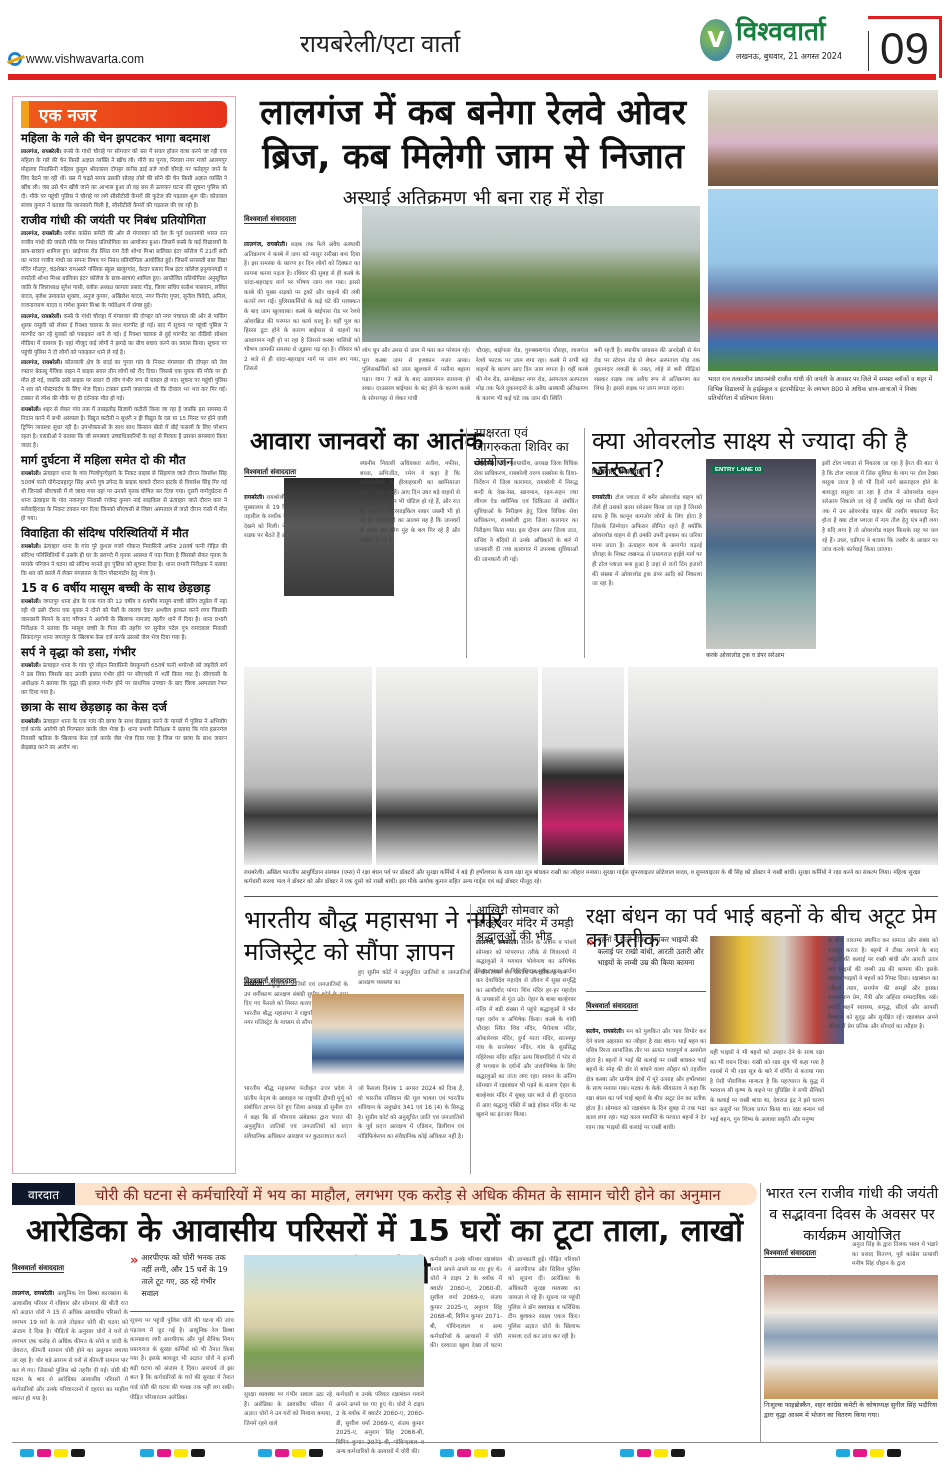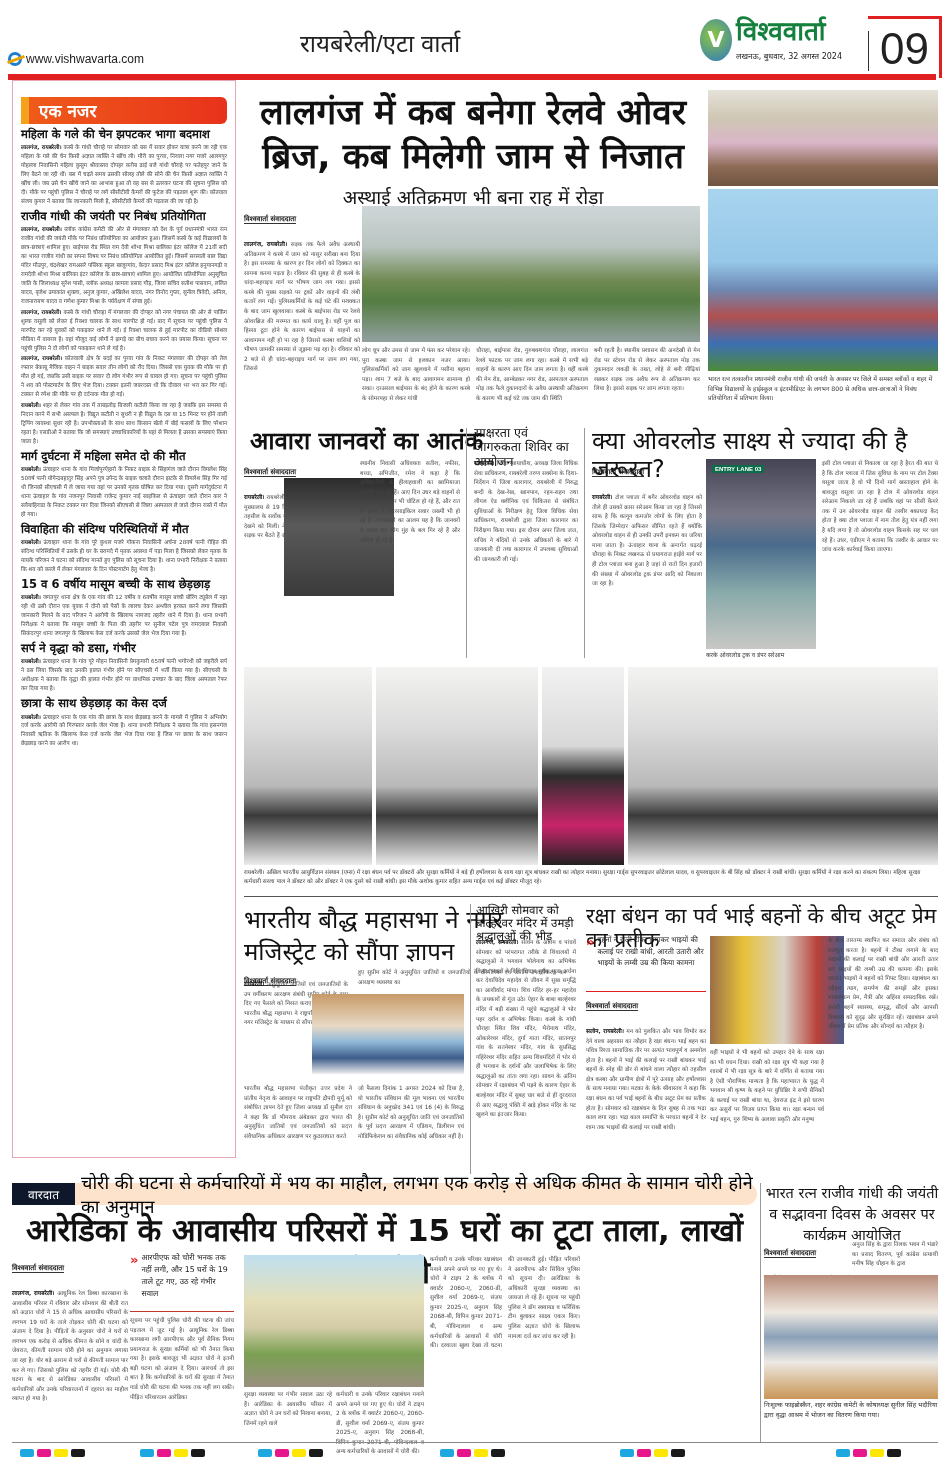--- a/index.html
+++ b/index.html
@@ -9,21 +9,21 @@
 .ie{width:14px;height:14px;border-radius:50%;border:3px solid #1d7fd0;position:relative}
 .ie:after{content:"";position:absolute;left:-4px;top:3px;width:18px;height:3px;background:#e9a400;transform:rotate(-20deg)}
 .hdr-section{left:300px;top:26px;font-size:24px;font-family:"Liberation Sans",sans-serif;color:#222}
 .logo{left:700px;top:18px;display:flex;gap:4px;align-items:center}
 .logo-badge{width:32px;height:42px;border-radius:50%;background:radial-gradient(circle at 40% 40%,#8ec63f,#2d78c4);color:#fff;font-weight:bold;font-size:22px;display:flex;align-items:center;justify-content:center}
 .logo-name{font-size:26px;font-weight:bold;color:#15803d;line-height:1}
 .logo-date{font-size:8px;color:#222;margin-top:6px}
 .pageno{left:868px;top:16px;width:74px;height:62px;border-top:3px solid #e02020;border-right:3px solid #e02020;font-size:44px;font-family:"Liberation Sans",sans-serif;padding-left:12px;line-height:60px}
 .pageno:before{content:"";position:absolute;left:0;top:12px;height:40px;border-left:1px solid #333}
 .redbar{left:8px;top:74px;width:928px;height:6px;background:#e02020}
-.leftbox{left:12px;top:80px;width:224px;height:1078px;border:1px solid #e9a5b3;padding:16px 8px}
+.leftbox{left:12px;top:96px;width:224px;height:1078px;border:1px solid #e9a5b3;padding:4px 8px}
 .ek{background:linear-gradient(90deg,#ef5a1a,#e8321b);color:#fff;font-size:17px;font-weight:bold;padding:2px 10px;border-left:8px solid #f4a11c;border-radius:0 6px 6px 0;margin-bottom:3px}
 .lh{font-size:11.5px;font-weight:bold;color:#111;margin-top:3px;line-height:1.25}
 .lb{font-size:5.6px;line-height:1.6;color:#444;text-align:justify;margin-top:2px}
 .lb b{color:#111}
 .head1{left:244px;top:90px;width:458px;text-align:center;font-size:35px;font-weight:bold;line-height:1.27;color:#111}
 .sub1{left:244px;top:184px;width:458px;text-align:center;font-size:19px;color:#111}
 .byl{font-size:7px;font-weight:bold;border-bottom:1px solid #333;display:inline-block;margin-bottom:16px}
 .col{font-size:5.8px;line-height:1.65;color:#444;text-align:justify}
 .col b{color:#111}
 .photo{background:#888;overflow:hidden;position:absolute}
@@ -37,38 +37,38 @@
 .ph-yellow{background:linear-gradient(90deg,#9a6f4a 0%,#e7c13a 25%,#d9d2c6 55%,#b9413a 80%,#4a5b8c 100%)}
 .ph-bldg{background:linear-gradient(180deg,#bfe0f0 0%,#e5dfb8 35%,#d3cca7 55%,#7aa052 75%,#9a8f80 100%)}
 .ph-food{background:linear-gradient(180deg,#b98b79 0%,#efe9e0 30%,#8aa0b8 50%,#ece9e4 70%,#c99656 100%)}
 .cap{font-size:6px;line-height:1.55;color:#333}
 .h2{font-weight:bold;color:#111;line-height:1.15}
 .vline{position:absolute;width:1px;background:#999}
 .hline{position:absolute;height:1px;background:#555}
 .bullet{color:#e02020;font-weight:bold;font-size:13px}
 .vardat{left:12px;top:1183px;width:745px;height:22px;background:#fde3cc;border-radius:0 12px 12px 0;display:flex;align-items:center}
 .vardat .tag{background:#0f172a;color:#fff;font-size:12px;padding:3px 16px;height:22px}
-.vardat .t{font-size:18px;color:#000000;margin-left:6px}
+.vardat .t{font-size:15px;color:#7f1d1d;margin-left:20px}
 .head3{left:12px;top:1208px;width:745px;font-size:31px;font-weight:bold;color:#111;text-align:center}
 .cmyk{position:absolute;top:1449px;display:flex;gap:3px;align-items:center}
 .cmyk span{width:14px;height:8px;display:inline-block;border-radius:2px}
 </style>
 </head>
 <body>
 
 <div class="abs hdr-url">
   <span class="ie"></span>
   <span>www.vishwavarta.com</span>
 </div>
 <div class="abs hdr-section">रायबरेली/एटा वार्ता</div>
 <div class="abs logo">
   <div class="logo-badge">V</div>
   <div>
     <div class="logo-name">विश्ववार्ता</div>
-    <div class="logo-date">लखनऊ, बुधवार, 32 अगस्त 2024</div>
+    <div class="logo-date">लखनऊ, बुधवार, 21 अगस्त 2024</div>
   </div>
 </div>
 <div class="abs pageno">09</div>
 <div class="abs redbar"></div>
 
 <div class="abs leftbox" style="overflow: hidden;">
   <div class="ek">एक नजर</div>
   <div id="left-items">
       <div>
         <div class="lh">महिला के गले की चेन झपटकर भागा बदमाश</div>

